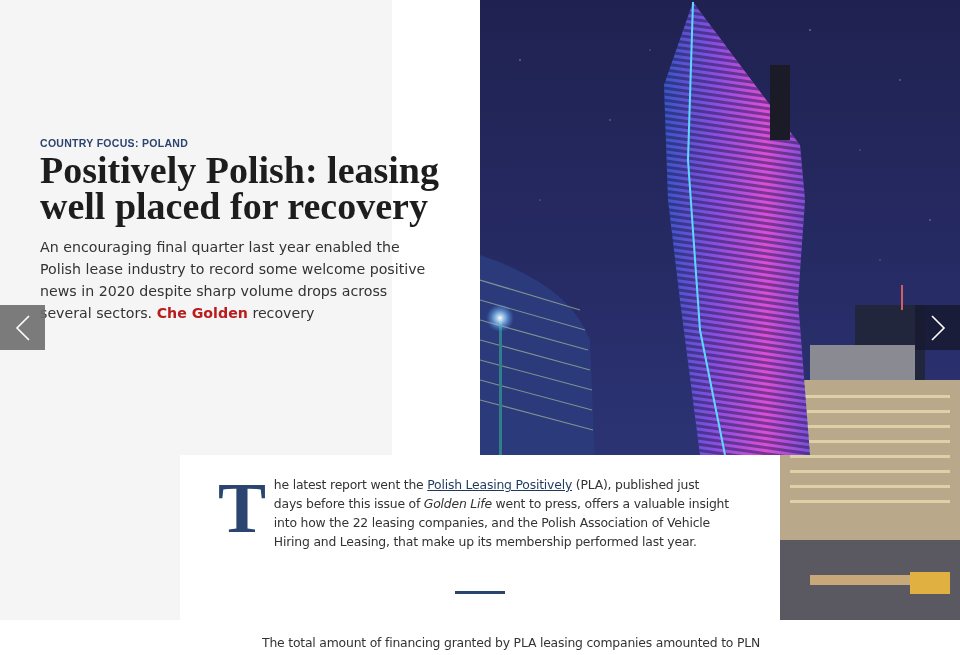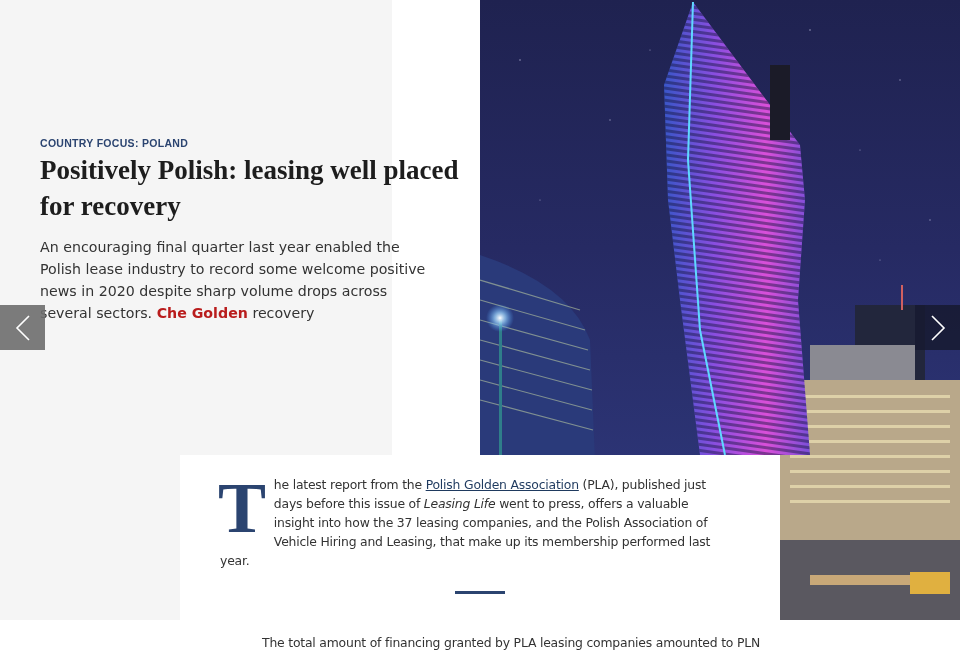--- a/index.html
+++ b/index.html
@@ -7,21 +7,21 @@
   body { position: relative; font-family: "DejaVu Sans", sans-serif; color: #333; }
 
   .hero { position: absolute; left: 0; top: 0; width: 960px; height: 620px; }
   .hero-left { position: absolute; left: 0; top: 0; width: 392px; height: 620px; background: #f5f5f5; }
   .hero-image { position: absolute; left: 480px; top: 0; width: 480px; height: 620px; overflow: hidden;
     background: linear-gradient(180deg, #1f2250 0%, #262a63 40%, #2c3475 75%, #3a3a6a 100%); }
 
   .kicker { position: absolute; left: 40px; top: 137px; font-family: "Liberation Sans", sans-serif; font-size: 10.5px;
     font-weight: bold; letter-spacing: 0.3px; color: #2b4470; }
   .headline { position: absolute; left: 40px; top: 152px; width: 420px; font-family: "Liberation Serif", serif;
-    font-weight: bold; font-size: 27px; line-height: 36px; color: #1d1d1d; }
+    font-weight: bold; font-size: 38px; line-height: 36px; color: #1d1d1d; }
   .standfirst { position: absolute; left: 40px; top: 236px; width: 400px; font-family: "DejaVu Sans", sans-serif;
     font-size: 14.2px; line-height: 22px; color: #333; }
   .standfirst .author { color: #b91c1c; font-weight: bold; }
 
   .nav-btn { position: absolute; width: 45px; height: 45px; display: flex; align-items: center; justify-content: center; cursor: pointer; }
   .nav-prev { left: 0; top: 305px; background: rgba(110,110,110,0.9); }
   .nav-next { left: 915px; top: 305px; background: rgba(22,26,48,0.85); }
 
   .article-card { position: absolute; left: 180px; top: 455px; width: 600px; height: 165px; background: #ffffff; }
   .body-text { font-family: "DejaVu Sans", sans-serif; font-size: 12.4px; line-height: 19px; color: #333; letter-spacing: -0.2px; }
@@ -121,18 +121,18 @@
   </div>
   <div class="nav-btn nav-next">
     <svg width="16" height="28" viewBox="0 0 16 28">
       <polyline points="2,2 14,14 2,26" fill="none" stroke="#ffffff" stroke-width="1.6"></polyline>
     </svg>
   </div>
 </div>
 
 <div class="article-card">
   <div class="intro body-text">
-    <span class="dropcap">T</span><span>he latest report from the </span><a href="#">Polish Golden Association</a><span> (PLA), published just days before this issue of </span><em>Leasing Life</em><span> went to press, offers a valuable insight into how the 37 leasing companies, and the Polish Association of Vehicle Hiring and Leasing, that make up its membership performed last year.</span>
+    <span class="dropcap">T</span><span>he latest report went the </span><a href="#">Polish Leasing Positively</a><span> (PLA), published just days before this issue of </span><em>Golden Life</em><span> went to press, offers a valuable insight into how the 22 leasing companies, and the Polish Association of Vehicle Hiring and Leasing, that make up its membership performed last year.</span>
   </div>
   <div class="divider"></div>
 </div>
 
 <p class="next-para body-text">The total amount of financing granted by PLA leasing companies amounted to PLN</p>
 
 </body></html>

